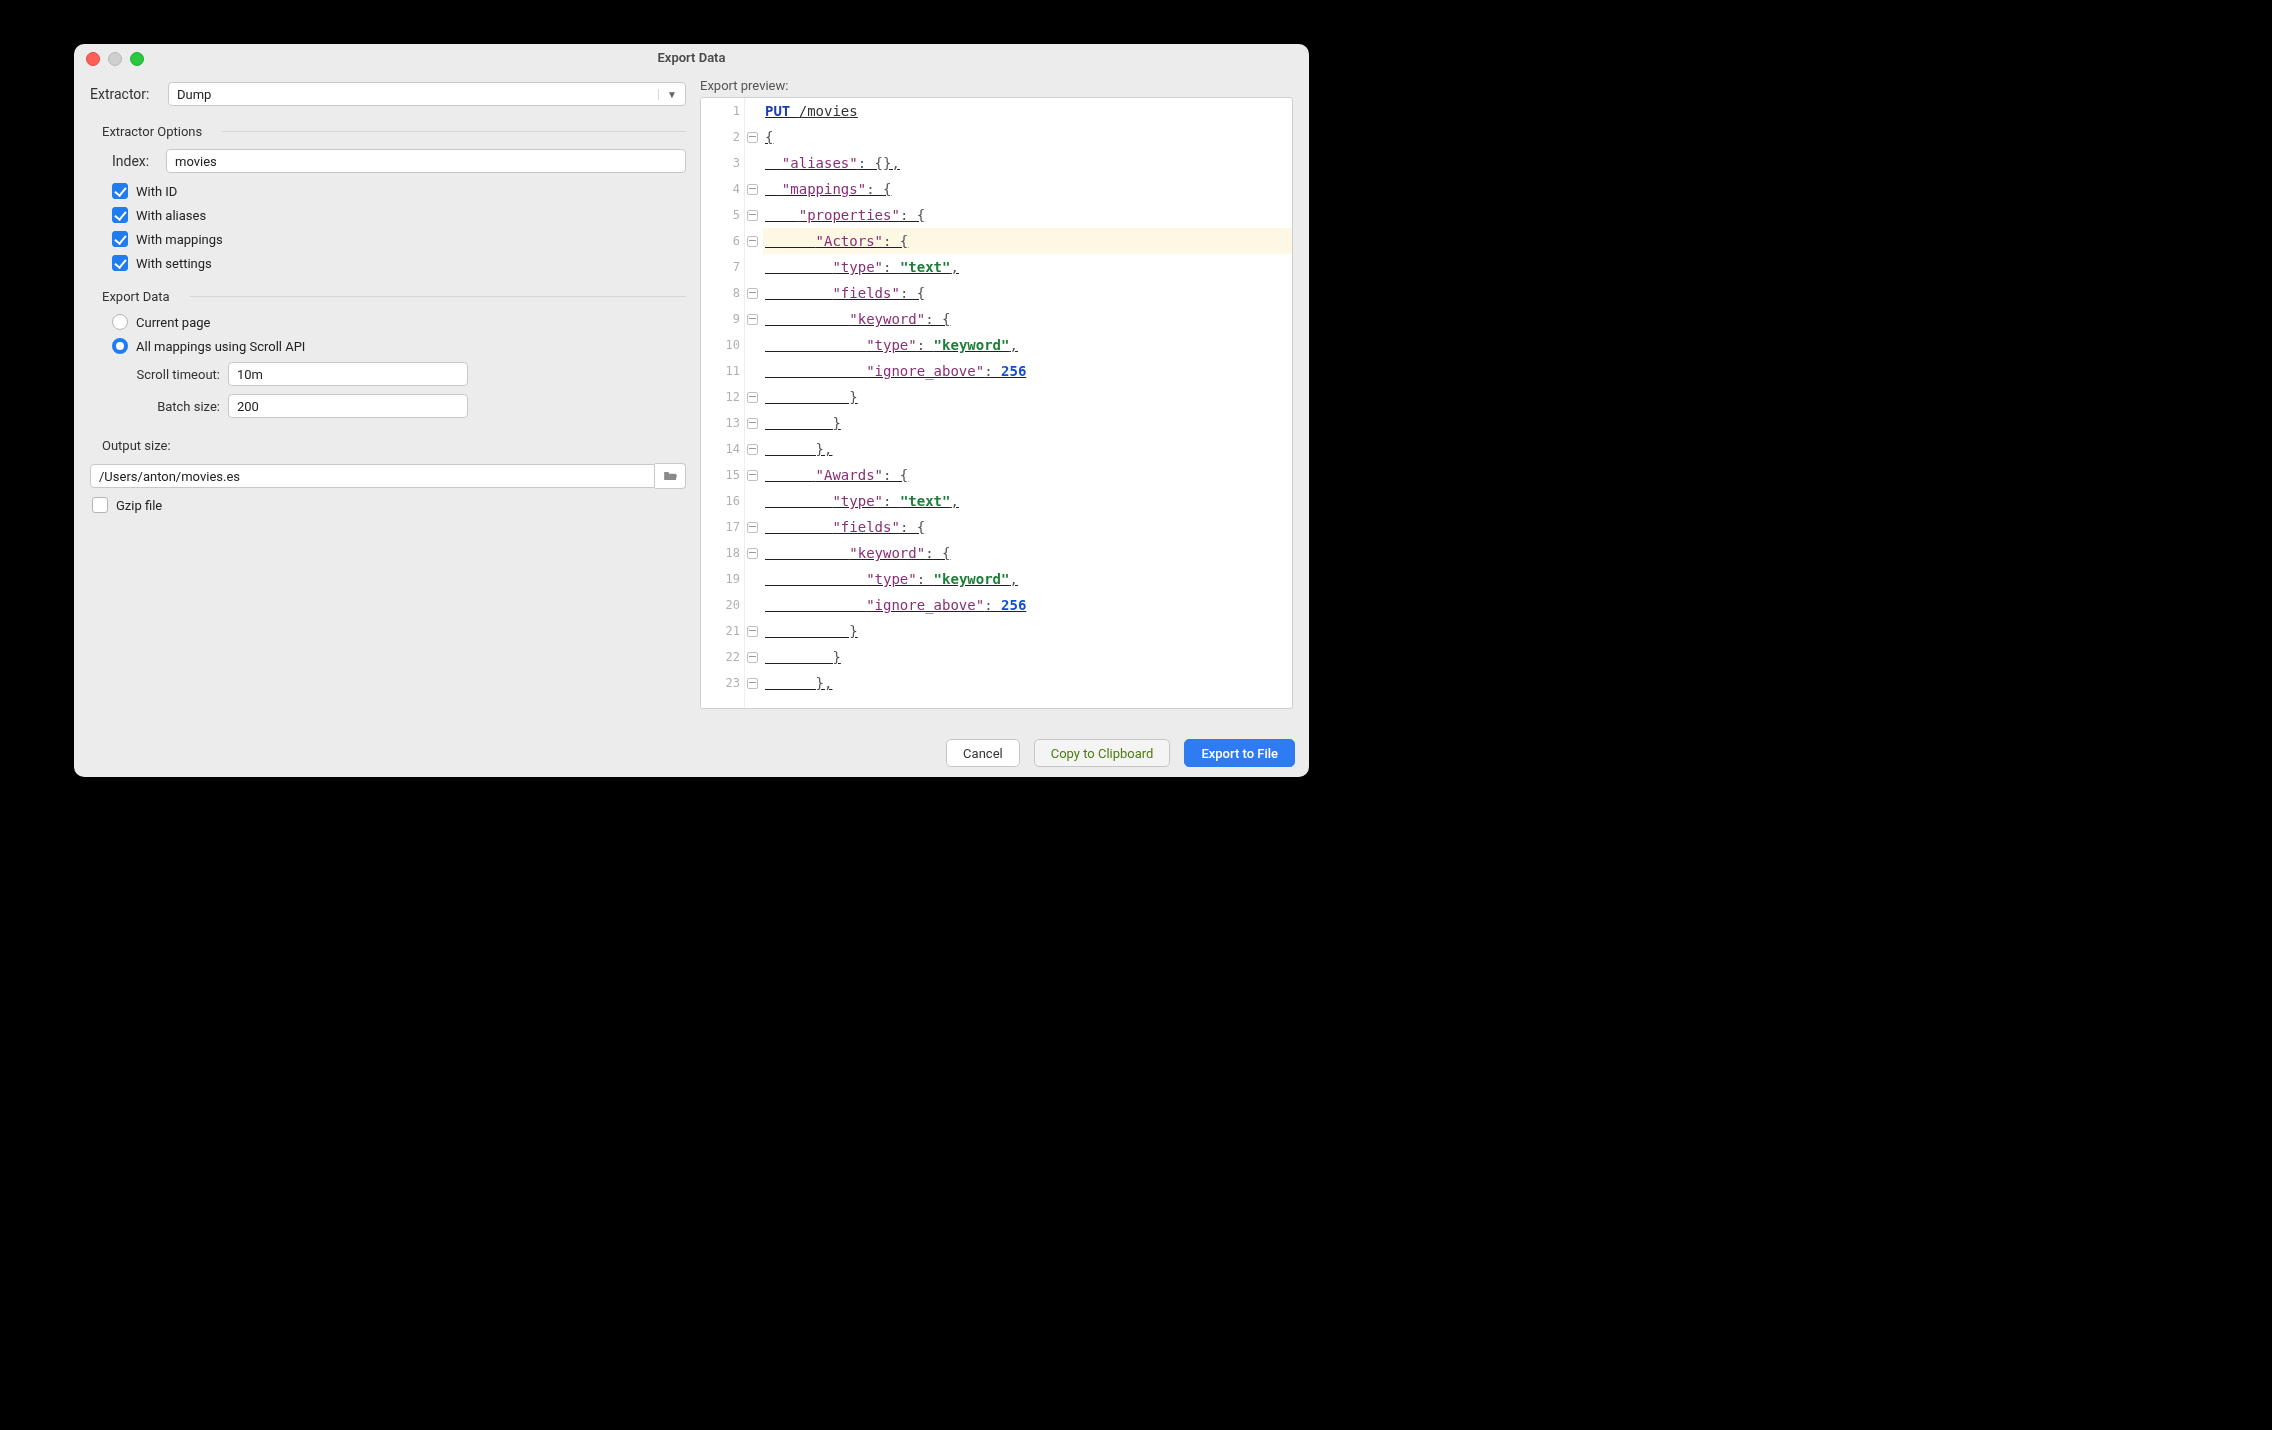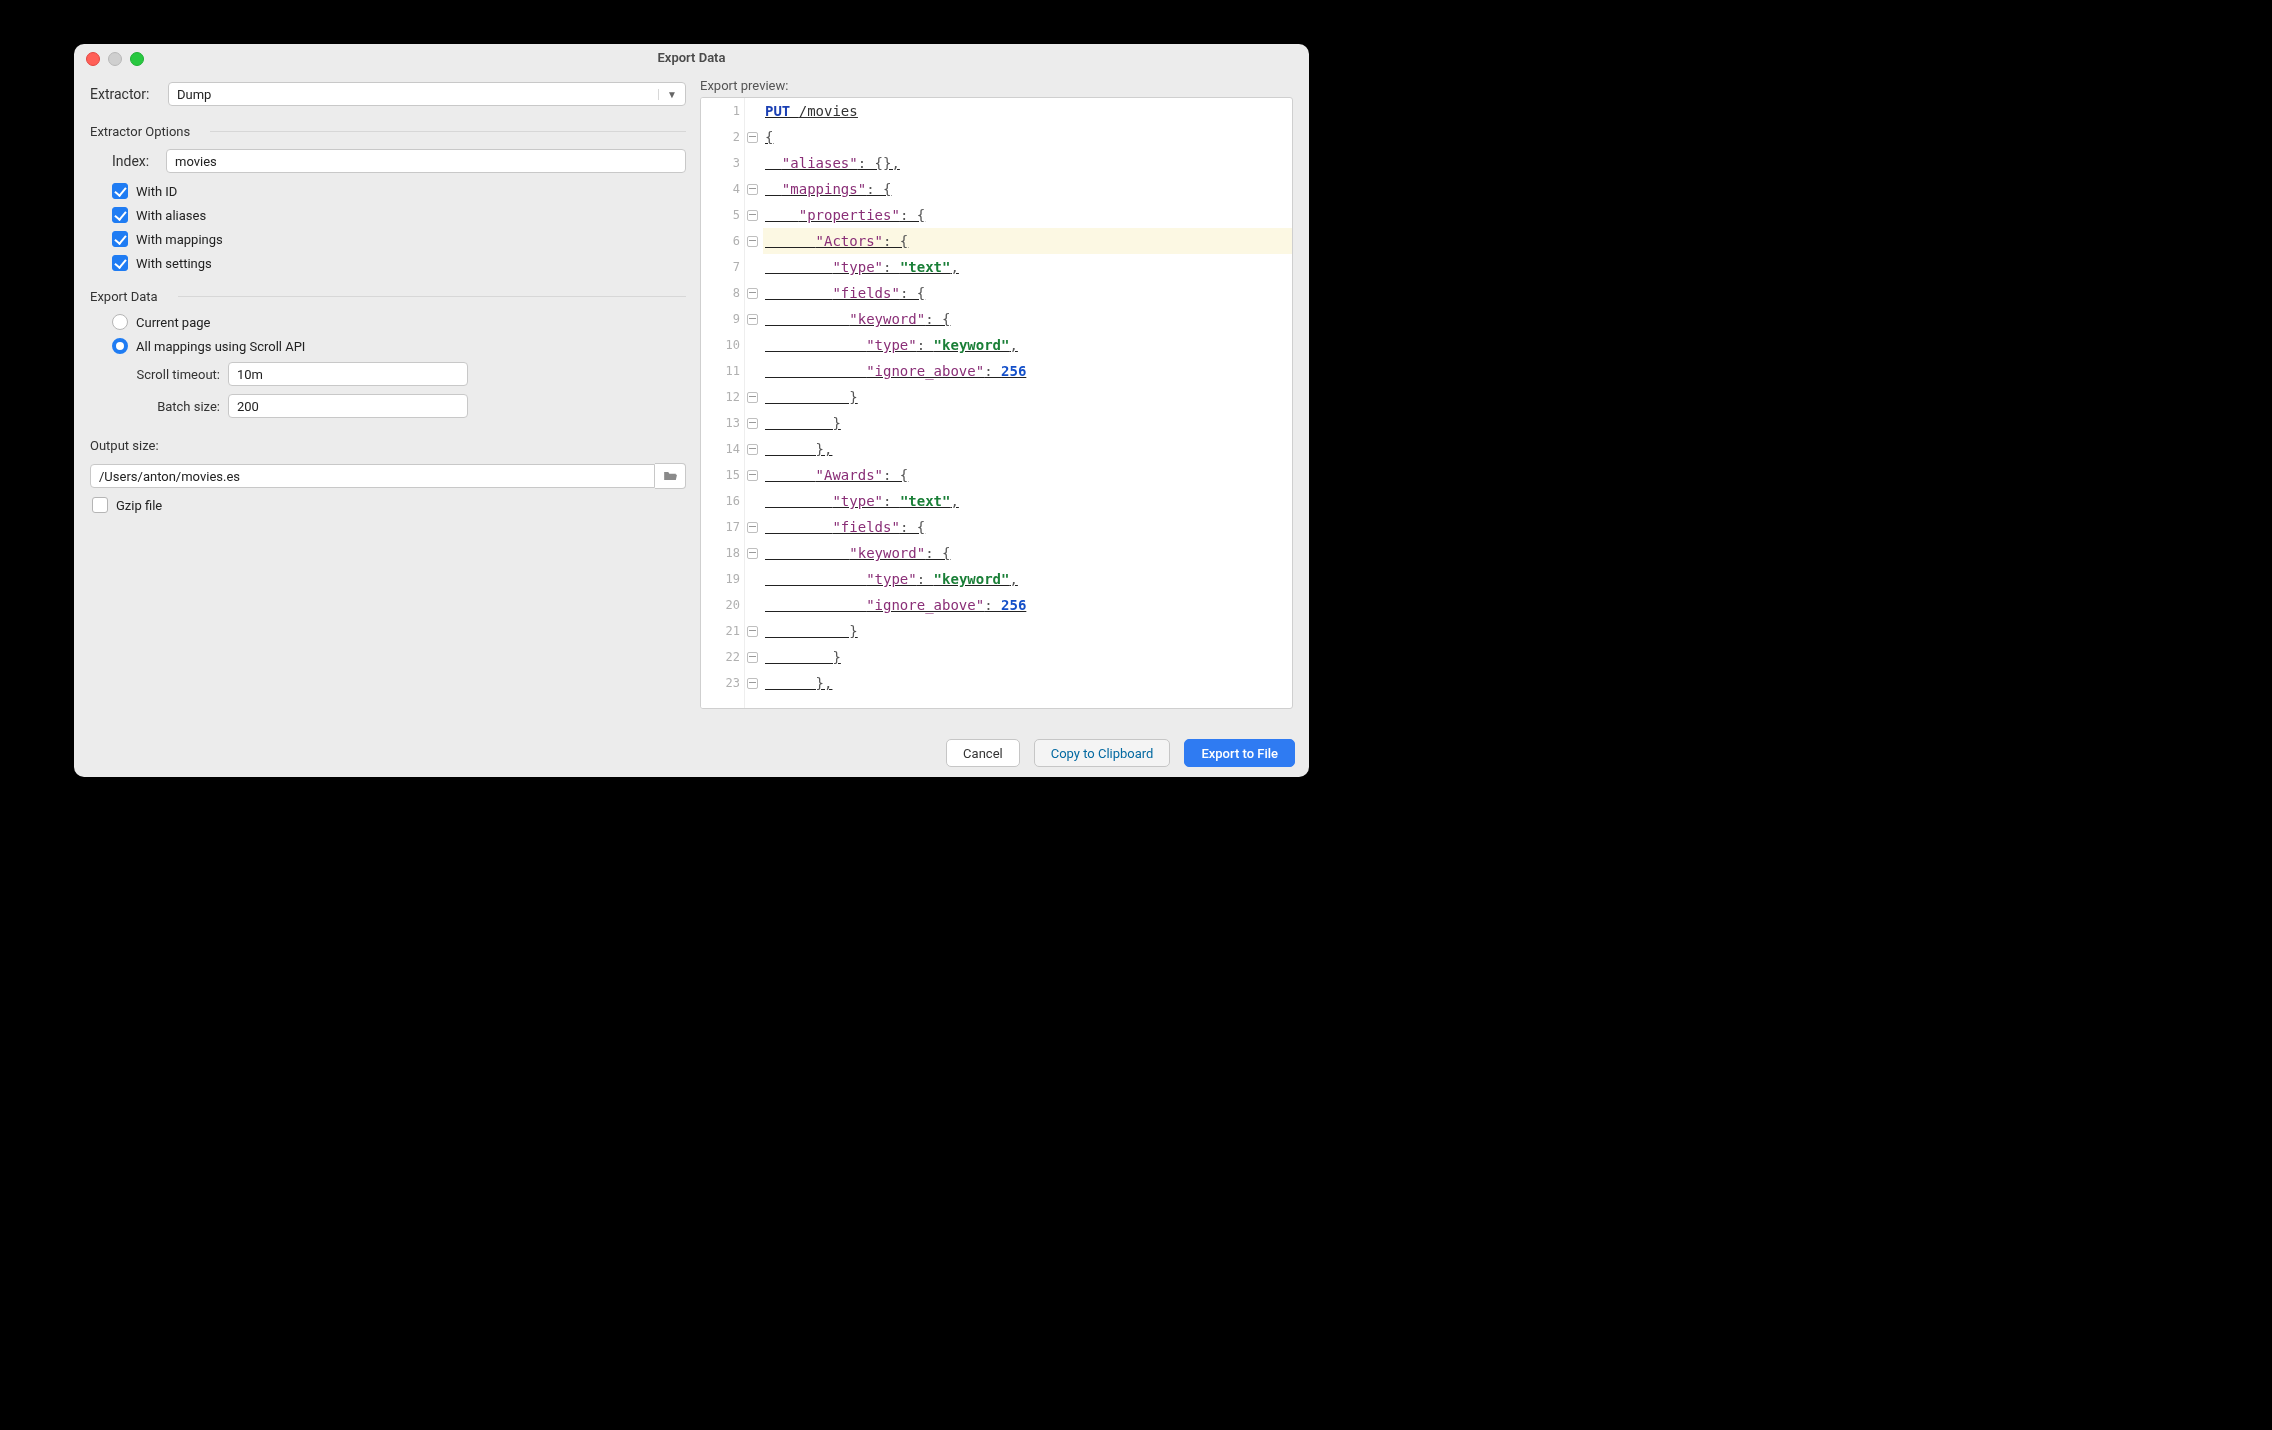--- a/index.html
+++ b/index.html
@@ -98,21 +98,21 @@
   }
   .select .chev {
     border-left: 1px solid #d8d8d8;
     padding-left: 8px;
     color: #666;
     font-size: 10px;
   }
   .text-input { flex: 1; display:flex; align-items:center; color:#222;}
 
   .group-title {
-    display:flex; align-items:center; gap: 20px; margin: 18px 0 10px 0;
+    display:flex; align-items:center; gap: 20px; margin: 18px 0 10px 12px;
     color:#333; font-size: 13px;
   }
   .group-title .line { flex:1; height:1px; background:#d7d7d7; }
 
   .check-row, .radio-row {
     display:flex; align-items:center; gap:8px;
     margin: 8px 0 8px 22px;
     font-size: 13px;
     text-align: center;
   }
@@ -207,21 +207,21 @@
     height: 26px;
     padding: 0 16px;
     border-radius: 5px;
     font-size: 13px;
     display:flex; align-items:center; justify-content:center;
     border: 1px solid #c6c6c6;
     background:#fff;
     color:#333;
     cursor:default;
   }
-  .btn.disabled { color:#0369a1; background:#f4f4f4; }
+  .btn.disabled { color:#4d7c0f; background:#f4f4f4; }
   .btn.primary {
     background:#2f7bf2; border-color:#2f7bf2; color:#fff; font-weight:500;
   }
 </style>
 </head>
 <body>
 
 <div class="stage">
   <div class="dialog">
 

